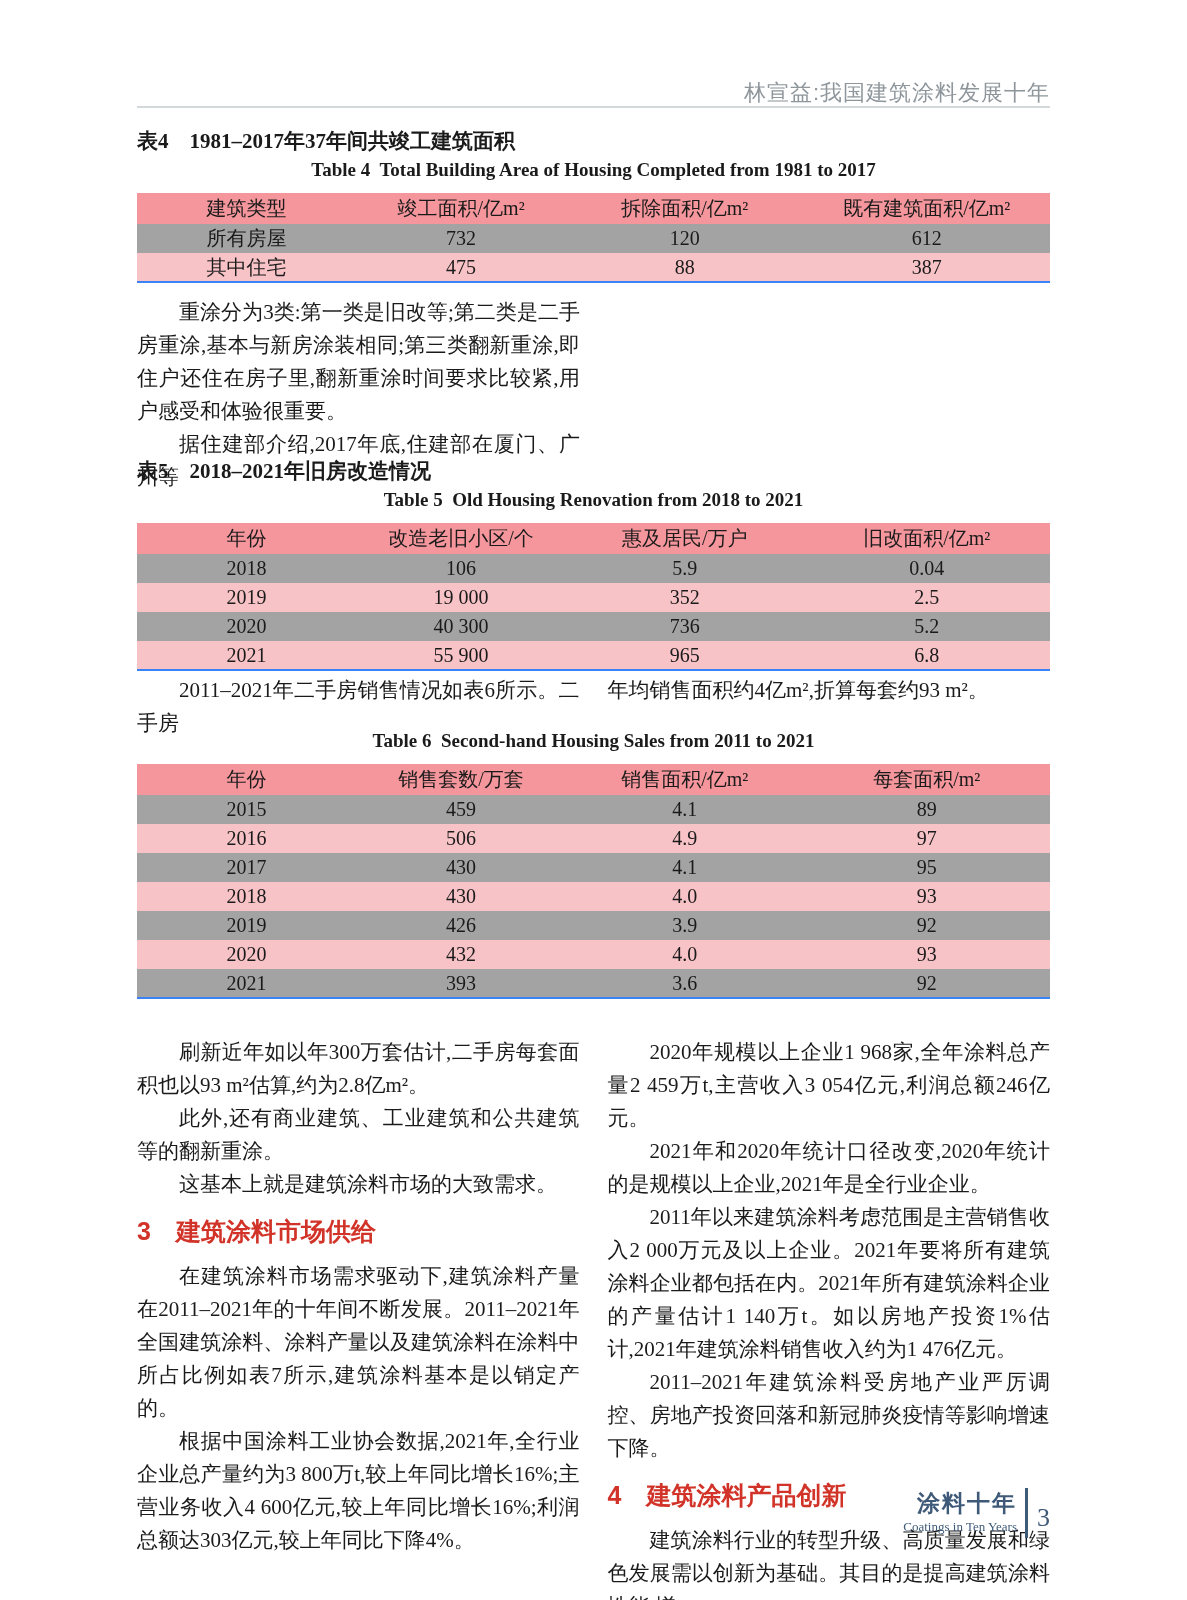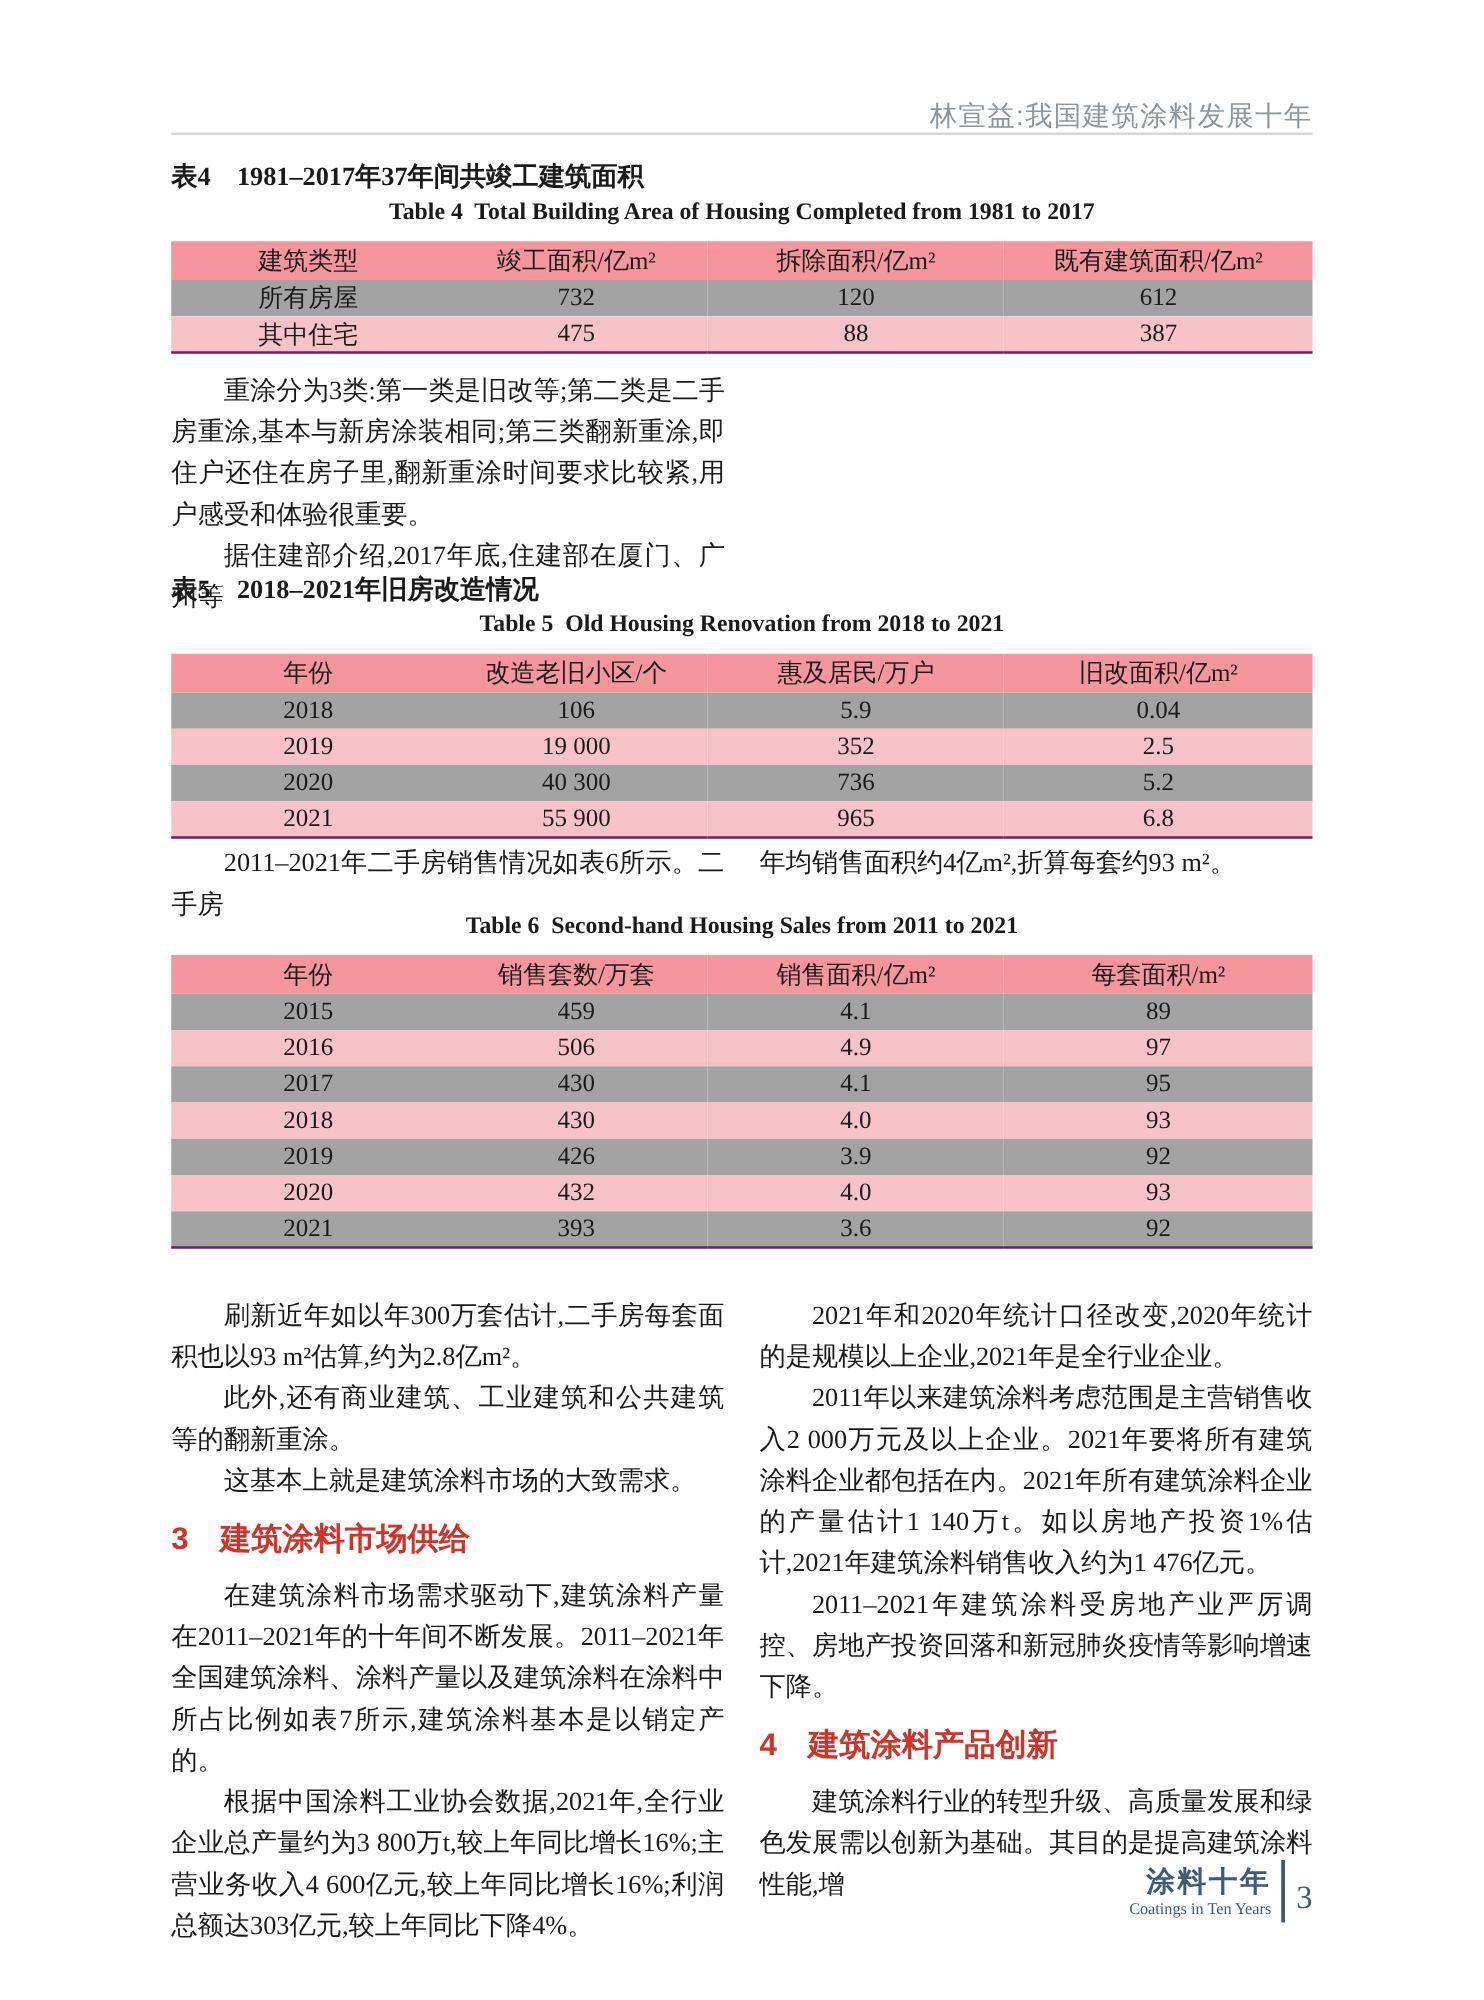--- a/index.html
+++ b/index.html
@@ -27,21 +27,21 @@
   .tbl-title-zh{
     text-align:left;font-size:21px;font-weight:bold;line-height:27px;
     white-space:pre-wrap;
   }
   .tbl-title-en{
     text-align:center;font-size:19px;font-weight:bold;line-height:25px;
     margin-top:2px;margin-bottom:7px;white-space:pre-wrap;
   }
   table.data-table{
     width:100%;border-collapse:collapse;table-layout:fixed;
-    border-bottom:2px solid #701a75;
+    border-bottom:2px solid #3b82f6;
     margin-top:11px;
   }
   table.data-table th,table.data-table td{
     text-align:center;vertical-align:middle;
     font-weight:normal;font-size:20px;padding:0;
   }
   table.data-table thead tr{background:#f4969c;height:31px;}
   table.data-table tbody tr{height:29px;background:#a3a3a3;}
   table.data-table tbody tr.stripe{background:#f8c3c7;}
   table.data-table th:nth-child(1),table.data-table td:nth-child(1){width:24%;}
@@ -66,21 +66,21 @@
     white-space:pre-wrap;
   }
   
   .footer{
     position:absolute;top:1488px;right:137px;
     display:flex;align-items:center;
     color:#3e5a78;
   }
   .footer .mark{text-align:right;padding-right:8px;}
   .footer .mark-zh{
-    font-family:Liberation Sans, sans-serif;
+    font-family:Liberation Mono, monospace;
     font-weight:bold;font-size:23px;line-height:26px;letter-spacing:2px;
   }
   .footer .mark-en{font-size:13px;line-height:17px;}
   .footer .divider{width:3px;height:50px;background:#3e5a78;}
   .footer .page-num{
     font-size:26px;padding-left:9px;padding-top:10px;
   }
 </style>
 </head>
 <body>
@@ -237,20 +237,21 @@
   <div class="two-col" style="top:1036px">
     <div class="col">
       <p class="indent">刷新近年如以年300万套估计,二手房每套面积也以93 m²估算,约为2.8亿m²。</p>
       <p class="indent">此外,还有商业建筑、工业建筑和公共建筑等的翻新重涂。</p>
       <p class="indent">这基本上就是建筑涂料市场的大致需求。</p>
       <h2>3　建筑涂料市场供给</h2>
       <p class="indent">在建筑涂料市场需求驱动下,建筑涂料产量在2011–2021年的十年间不断发展。2011–2021年全国建筑涂料、涂料产量以及建筑涂料在涂料中所占比例如表7所示,建筑涂料基本是以销定产的。</p>
       <p class="indent">根据中国涂料工业协会数据,2021年,全行业企业总产量约为3 800万t,较上年同比增长16%;主营业务收入4 600亿元,较上年同比增长16%;利润总额达303亿元,较上年同比下降4%。</p>
     </div>
     <div class="col">
+      <p class="indent">2020年规模以上企业1 968家,全年涂料总产量2 459万t,主营收入3 054亿元,利润总额246亿元。</p>
       <p class="indent">2021年和2020年统计口径改变,2020年统计的是规模以上企业,2021年是全行业企业。</p>
       <p class="indent">2011年以来建筑涂料考虑范围是主营销售收入2 000万元及以上企业。2021年要将所有建筑涂料企业都包括在内。2021年所有建筑涂料企业的产量估计1 140万t。如以房地产投资1%估计,2021年建筑涂料销售收入约为1 476亿元。</p>
       <p class="indent">2011–2021年建筑涂料受房地产业严厉调控、房地产投资回落和新冠肺炎疫情等影响增速下降。</p>
       <h2>4　建筑涂料产品创新</h2>
       <p class="indent">建筑涂料行业的转型升级、高质量发展和绿色发展需以创新为基础。其目的是提高建筑涂料性能,增</p>
     </div>
   </div>
 
   <div class="footer">
     <div class="mark">

